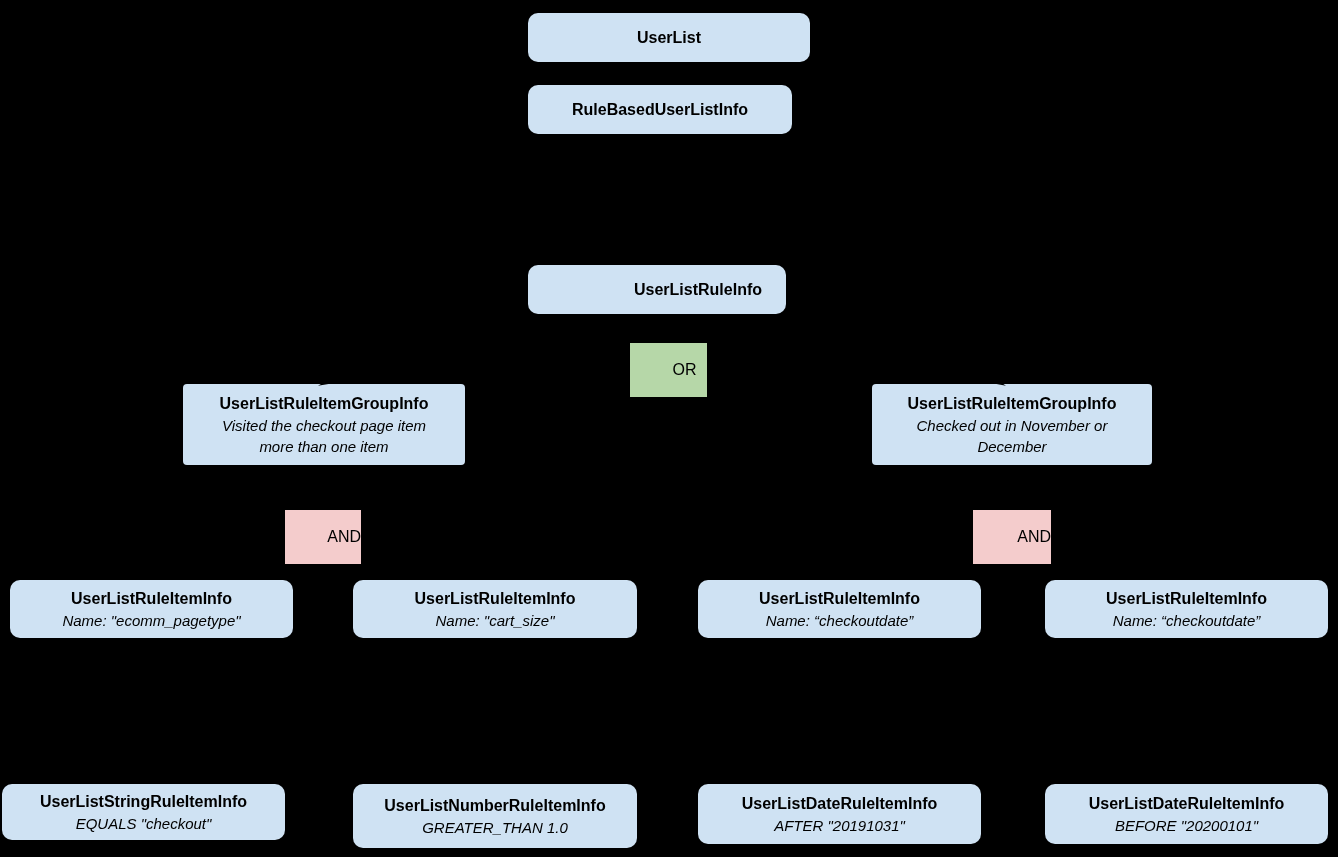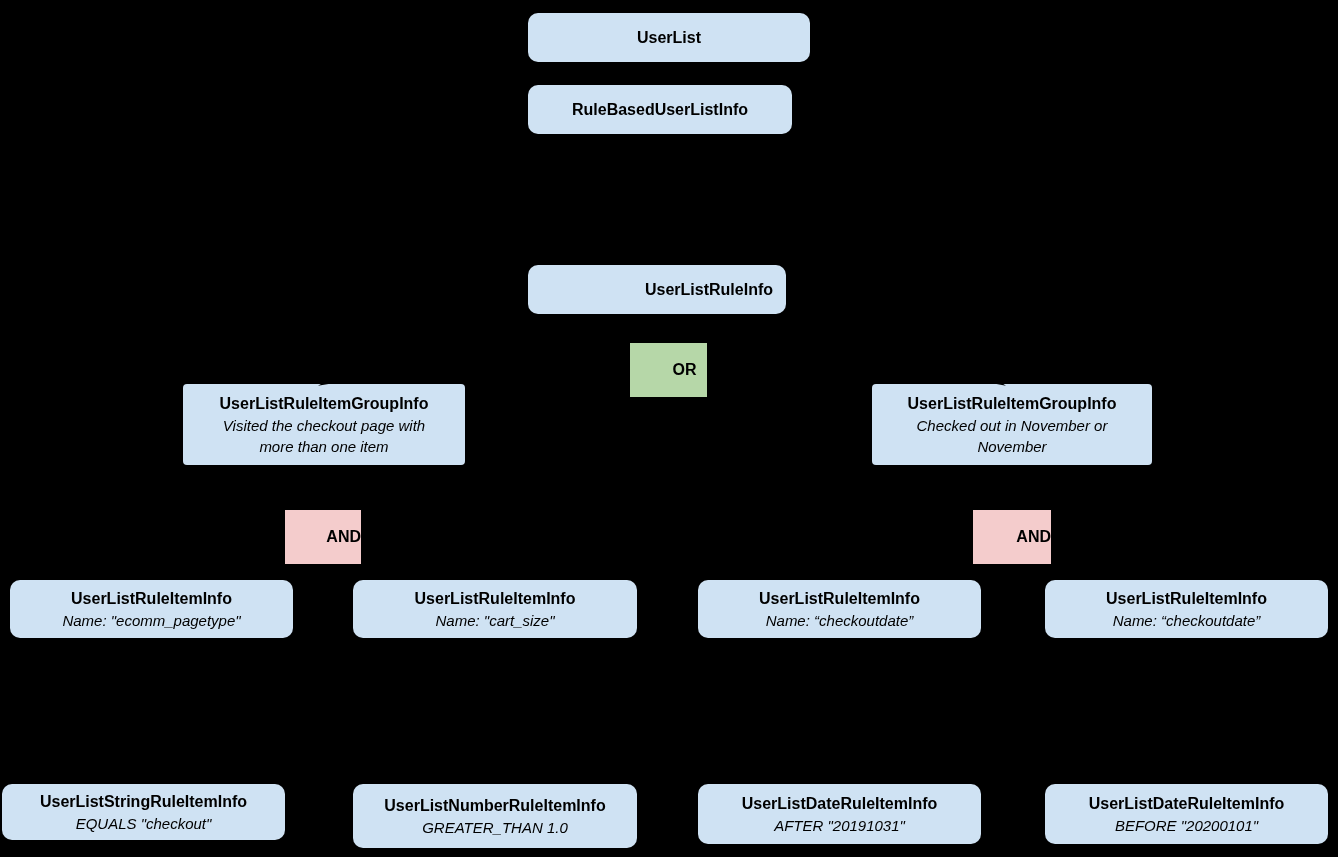--- a/index.html
+++ b/index.html
@@ -5,28 +5,28 @@
   html,body{margin:0;padding:0;background:#000;}
   .canvas{
     position:relative;width:1338px;height:857px;overflow:hidden;
     background:var(--bg,#000);
     font-family:"Liberation Sans",sans-serif;color:#000;
   }
   .node{
     position:absolute;background:var(--node-fill,#cfe2f3);
     border-radius:10px;display:flex;flex-direction:column;
     align-items:center;justify-content:center;text-align:center;
-    box-sizing:border-box;padding:2px 13px;
+    box-sizing:border-box;padding:2px 24px;
   }
   .node .title{font-weight:bold;font-size:16px;line-height:22px;}
   .node .sub{font-style:italic;font-size:15px;line-height:21px;}
   .group{border-radius:4px;}
   .op{
     position:absolute;display:flex;align-items:center;justify-content:center;
-    font-weight:bold;font-size:16px;box-sizing:border-box;padding-left:32px;
+    font-weight:normal;font-size:16px;box-sizing:border-box;padding-left:32px;
   }
   .op-or{background:var(--or-fill,#b6d7a8);}
   .op-and{background:var(--and-fill,#f4cccc);justify-content:flex-end;}
   .arrowhead{position:absolute;background:#000;z-index:3;}
   .arrowhead.left-tip{clip-path:polygon(0 92%, 70% 0, 100% 55%);}
   .arrowhead.right-tip{clip-path:polygon(100% 92%, 30% 0, 0 55%);}
 </style>
 </head>
 <body>
 
@@ -44,27 +44,27 @@
 
   <div class="op op-or" style="left:630px;top:343px;width:77px;height:54px;">
     <span>OR</span>
   </div>
 
   <div class="arrowhead left-tip" style="left:318px;top:372px;width:33px;height:15px;"></div>
   <div class="arrowhead right-tip" style="left:976px;top:372px;width:30px;height:15px;"></div>
 
   <div class="node group" style="left:183px;top:384px;width:282px;height:81px;">
     <span class="title">UserListRuleItemGroupInfo</span>
-    <span class="sub">Visited the checkout page with</span>
+    <span class="sub">Visited the checkout page item</span>
     <span class="sub">more than one item</span>
   </div>
   <div class="node group" style="left:872px;top:384px;width:280px;height:81px;">
     <span class="title">UserListRuleItemGroupInfo</span>
     <span class="sub">Checked out in November or</span>
-    <span class="sub">November</span>
+    <span class="sub">December</span>
   </div>
 
   <div class="op op-and" style="left:285px;top:510px;width:76px;height:54px;">
     <span>AND</span>
   </div>
   <div class="op op-and" style="left:973px;top:510px;width:78px;height:54px;">
     <span>AND</span>
   </div>
 
   <div class="node" style="left:10px;top:580px;width:283px;height:58px;">

